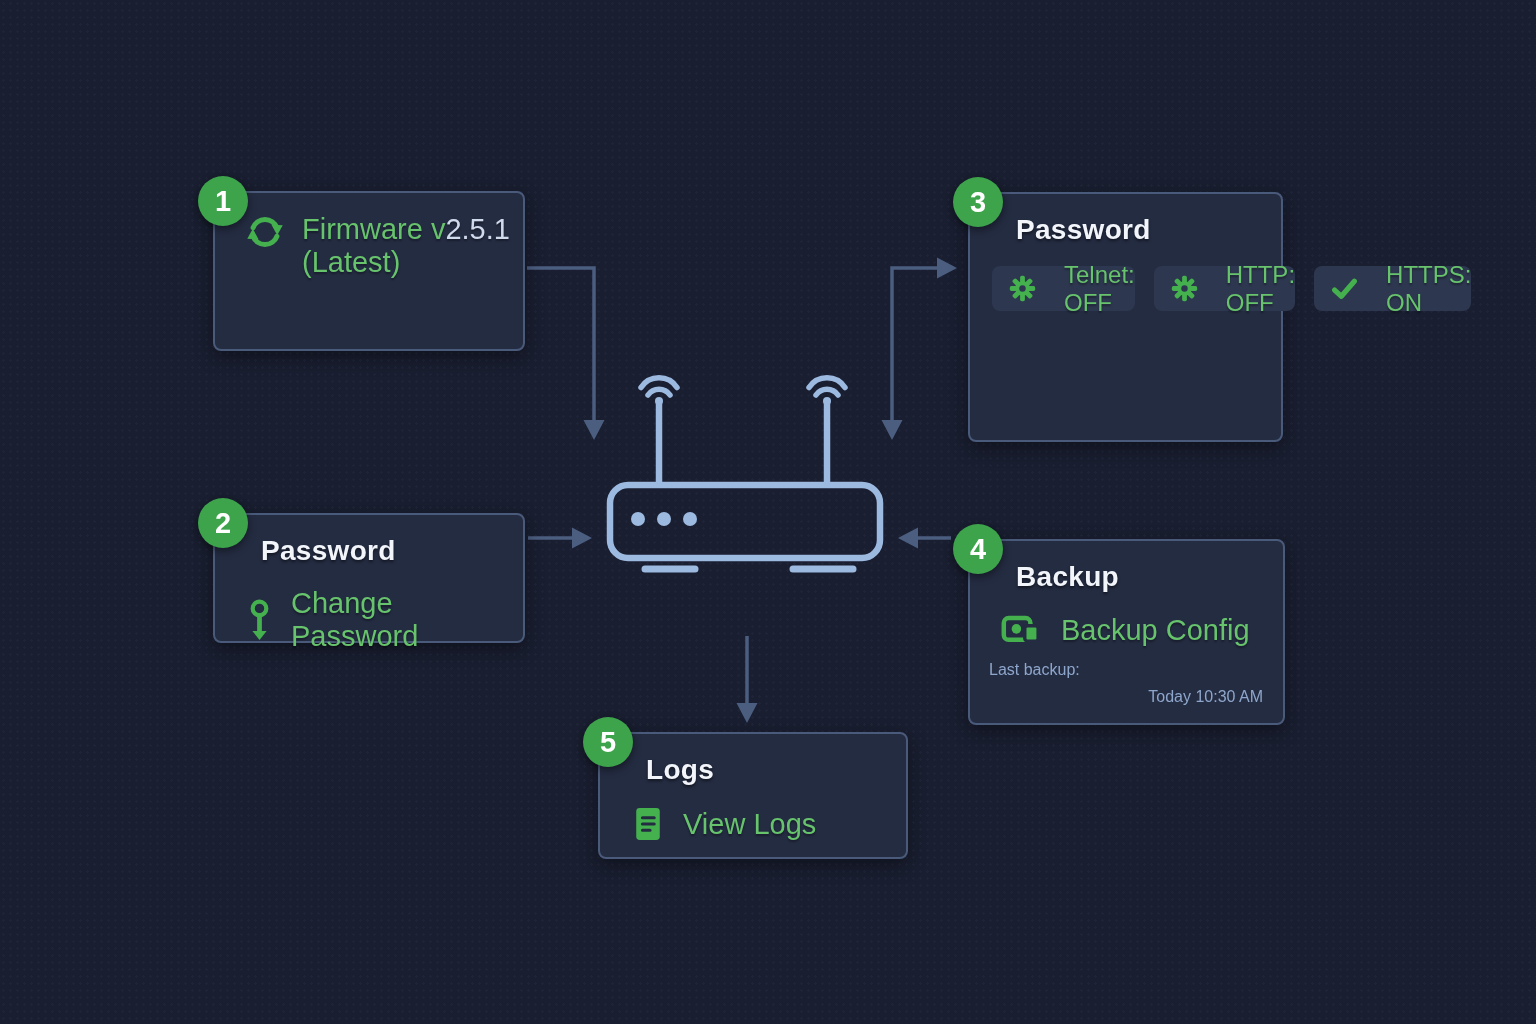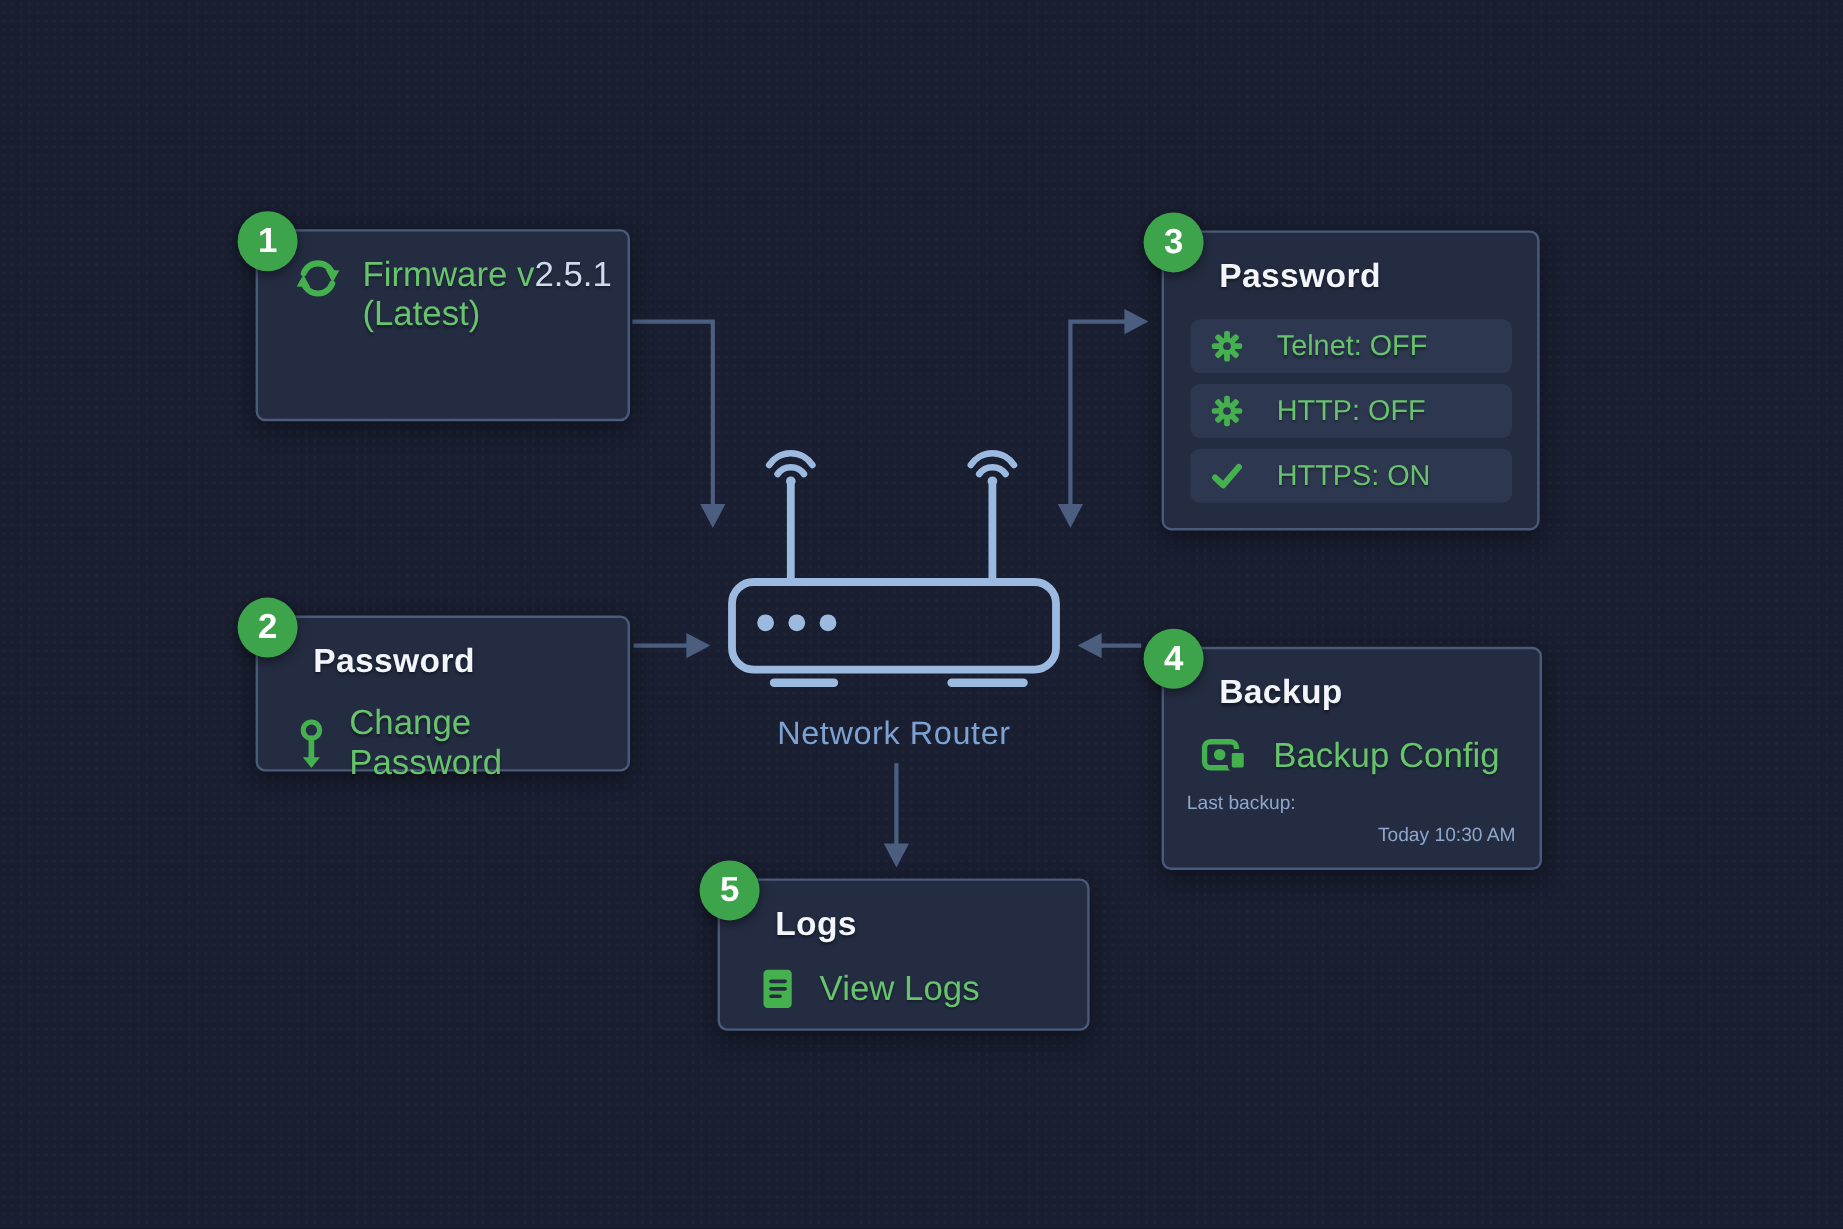--- a/index.html
+++ b/index.html
@@ -38,21 +38,21 @@
     margin:20px 0 0 46px; font-size:28px; font-weight:bold; color:#f2f5fa;
     letter-spacing:0.3px; text-shadow:0 2px 3px rgba(0,0,0,0.5);
   }
   .action-row {
     display:flex; align-items:center; margin:20px 0 0 31px; gap:18px;
     font-size:29px; color:#67c36c; text-shadow:0 2px 2px rgba(0,0,0,0.35);
   }
   .action-row.top { align-items:flex-start; }
   .fw-lines { line-height:33px; }
   .fw-light { color:#cfdaec; }
-  .svc-rows { display:flex; flex-direction:column; gap:9px; margin:20px 0 0 22px; }
+  .svc-rows { display:flex; flex-direction:row; gap:19px; margin:20px 0 0 22px; }
   .svc-row {
     width:268px; height:45px; background:#2d374f; border-radius:8px;
     display:flex; align-items:center; padding-left:17px; gap:28px;
     font-size:24px; color:#67c36c; box-sizing:border-box;
     text-shadow:0 2px 2px rgba(0,0,0,0.35);
   }
   .backup-meta { margin:9px 20px 0 19px; font-size:16px; color:#8ea6cb; line-height:27px; }
   .backup-meta .when { text-align:right; }
   .icon { display:inline-flex; flex:none; }
 </style>
@@ -98,21 +98,20 @@
       <path d="M233 199 H293" stroke-width="7"></path>
     </g>
     <g fill="#9cb9e0" stroke="none">
       <circle cx="99" cy="31" r="4"></circle>
       <circle cx="267" cy="31" r="4"></circle>
       <circle cx="78" cy="149" r="7"></circle>
       <circle cx="104" cy="149" r="7"></circle>
       <circle cx="130" cy="149" r="7"></circle>
     </g>
   </svg>
-  <div class="router-label">Network Router</div>
 
   <section class="card" id="card-firmware">
     <div class="badge">1</div>
     <div class="action-row top">
       <span class="icon">
         <svg width="38" height="38" viewBox="0 0 24 24" fill="none">
           <path d="M4.5 9.3 A8 8 0 0 1 19.5 9.3" stroke="#45b14e" stroke-width="3.2" stroke-linecap="round"></path>
           <polygon points="19.7,14.1 16.1,7.4 23.2,7.8" fill="#45b14e"></polygon>
           <path d="M19.5 14.7 A8 8 0 0 1 4.5 14.7" stroke="#45b14e" stroke-width="3.2" stroke-linecap="round"></path>
           <polygon points="4.3,9.9 7.9,16.6 0.8,16.2" fill="#45b14e"></polygon>

